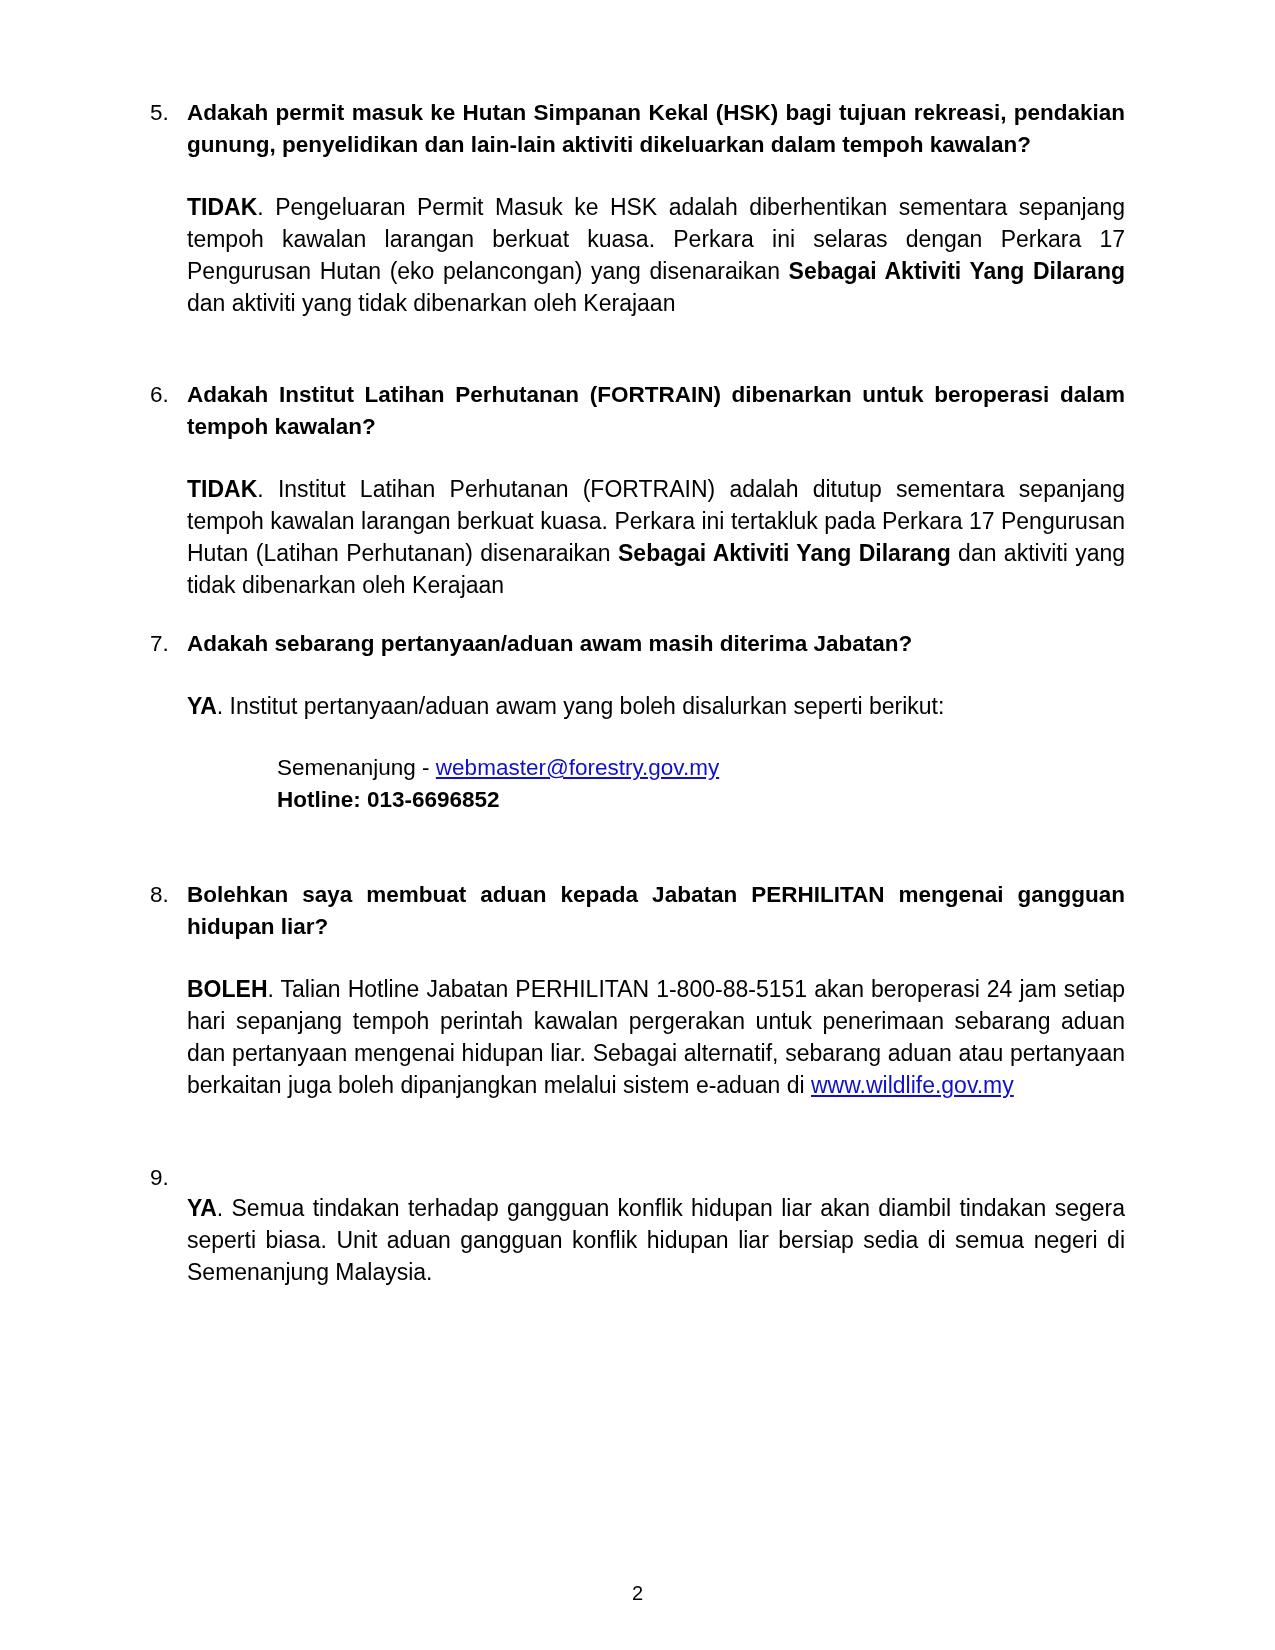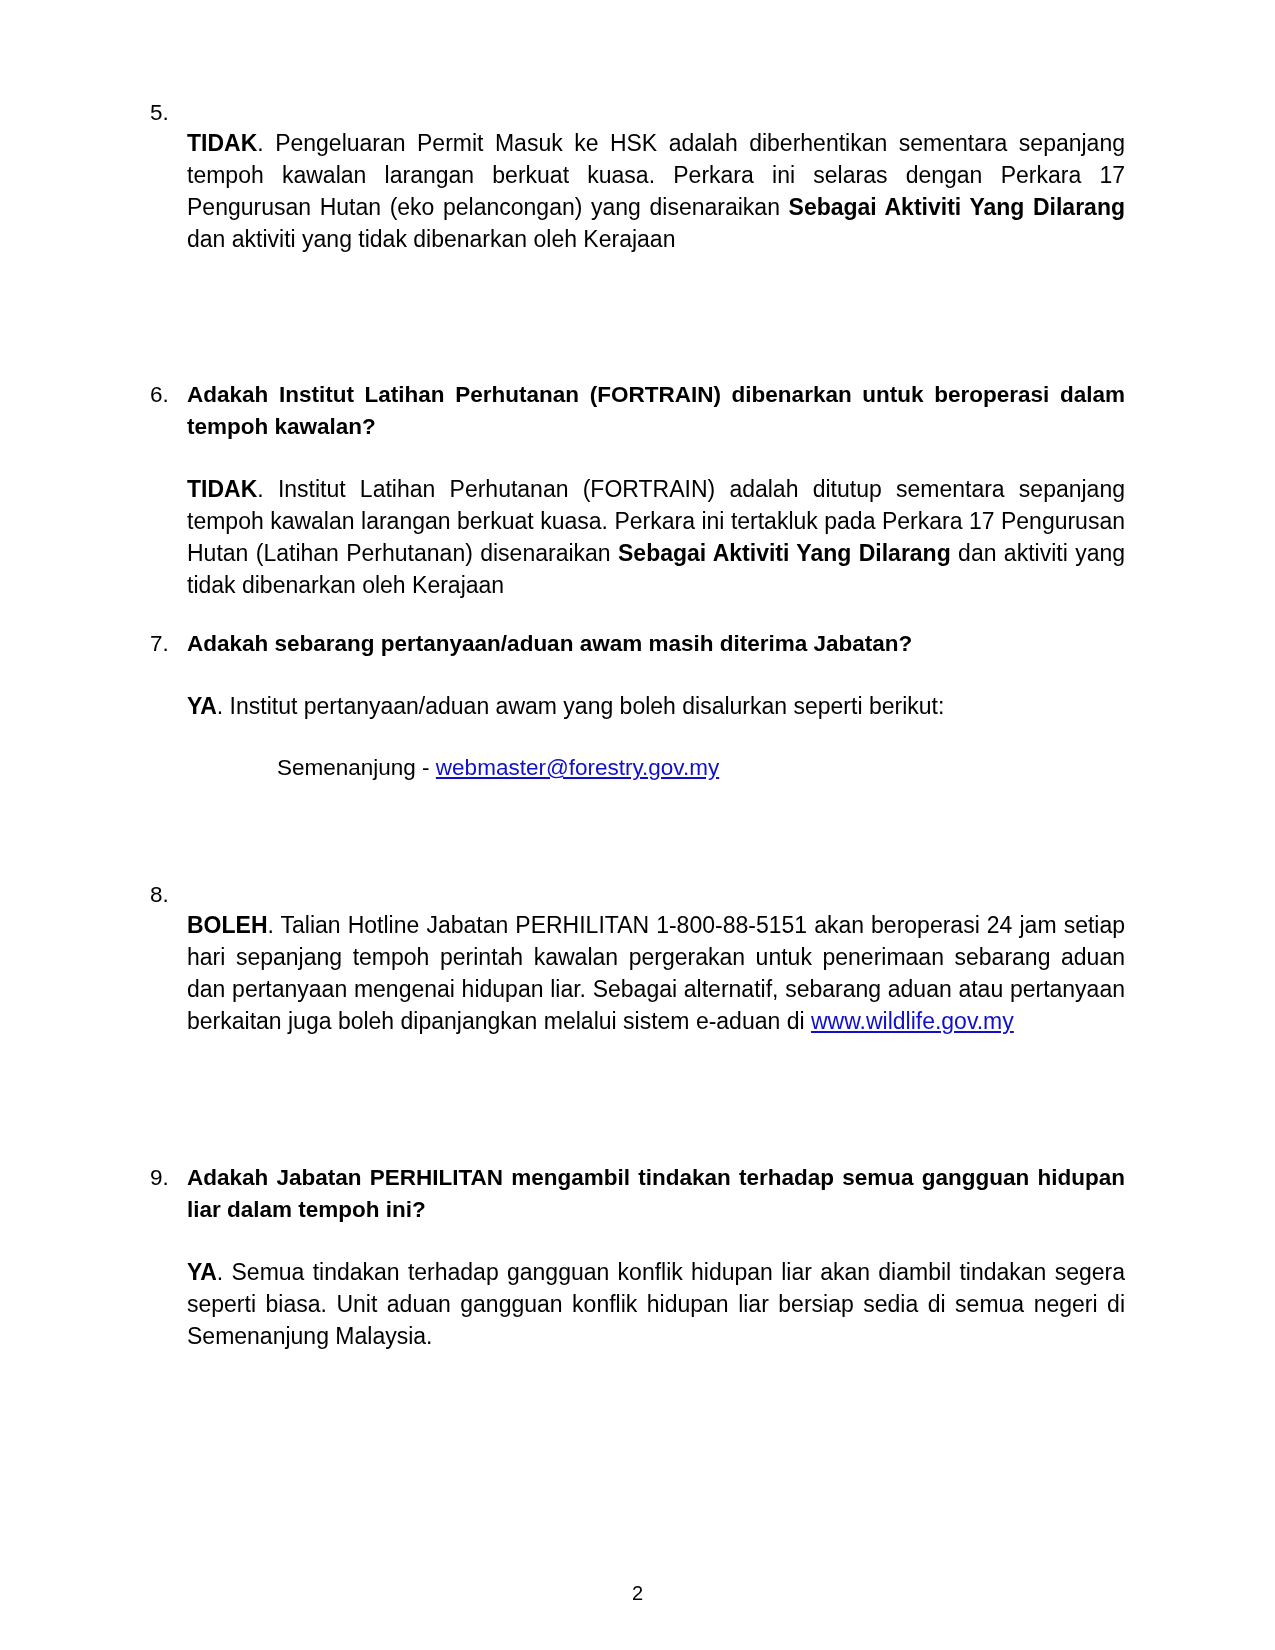--- a/index.html
+++ b/index.html
@@ -14,43 +14,45 @@
   a.link { color: #1010cc; text-decoration: underline; }
   .pagenum { position: absolute; left: 0; width: 1275px; top: 1582px; text-align: center; font-size: 20px; }
 </style>
 </head>
 <body>
 
 <div class="page">
 
   <div class="item" style="top:97px;">
     <div class="num">5.</div>
+    <div class="q">Adakah permit masuk ke Hutan Simpanan Kekal (HSK) bagi tujuan rekreasi, pendakian gunung, penyelidikan dan lain-lain aktiviti dikeluarkan dalam tempoh kawalan?</div>
     <div class="a"><span class="b">TIDAK</span><span>. Pengeluaran Permit Masuk ke HSK adalah diberhentikan sementara sepanjang tempoh kawalan larangan berkuat kuasa. Perkara ini selaras dengan Perkara 17 Pengurusan Hutan (eko pelancongan) yang disenaraikan </span><span class="b">Sebagai Aktiviti Yang Dilarang</span><span> dan aktiviti yang tidak dibenarkan oleh Kerajaan</span></div>
   </div>
 
   <div class="item" style="top:379px;">
     <div class="num">6.</div>
     <div class="q">Adakah Institut Latihan Perhutanan (FORTRAIN) dibenarkan untuk beroperasi dalam tempoh kawalan?</div>
     <div class="a"><span class="b">TIDAK</span><span>. Institut Latihan Perhutanan (FORTRAIN) adalah ditutup sementara sepanjang tempoh kawalan larangan berkuat kuasa. Perkara ini tertakluk pada Perkara 17 Pengurusan Hutan (Latihan Perhutanan) disenaraikan </span><span class="b">Sebagai Aktiviti Yang Dilarang</span><span> dan aktiviti yang tidak dibenarkan oleh Kerajaan</span></div>
   </div>
 
   <div class="item" style="top:628px;">
     <div class="num">7.</div>
     <div class="q">Adakah sebarang pertanyaan/aduan awam masih diterima Jabatan?</div>
     <div class="a"><span class="b">YA</span><span>. Institut pertanyaan/aduan awam yang boleh disalurkan seperti berikut:</span></div>
     <div class="contacts">
       <div><span>Semenanjung - </span><a class="link" href="#">webmaster@forestry.gov.my</a></div>
+      <div class="b">Hotline: 013-6696852</div>
     </div>
   </div>
 
   <div class="item" style="top:879px;">
     <div class="num">8.</div>
+    <div class="q">Bolehkan saya membuat aduan kepada Jabatan PERHILITAN mengenai gangguan hidupan liar?</div>
     <div class="a"><span class="b">BOLEH</span><span>. Talian Hotline Jabatan PERHILITAN 1-800-88-5151 akan beroperasi 24 jam setiap hari sepanjang tempoh perintah kawalan pergerakan untuk penerimaan sebarang aduan dan pertanyaan mengenai hidupan liar. Sebagai alternatif, sebarang aduan atau pertanyaan berkaitan juga boleh dipanjangkan melalui sistem e-aduan di </span><a class="link" href="#">www.wildlife.gov.my</a></div>
   </div>
 
   <div class="item" style="top:1162px;">
     <div class="num">9.</div>
-    <div class="q">Adakah Jabatan PERHILITAN mengambil tindakan terhadap semua gangguan hidupan liar dalam tempoh ini?</div>
     <div class="a"><span class="b">YA</span><span>. Semua tindakan terhadap gangguan konflik hidupan liar akan diambil tindakan segera seperti biasa. Unit aduan gangguan konflik hidupan liar bersiap sedia di semua negeri di Semenanjung Malaysia.</span></div>
   </div>
 
   <div class="pagenum">2</div>
 </div>
 
 </body></html>

